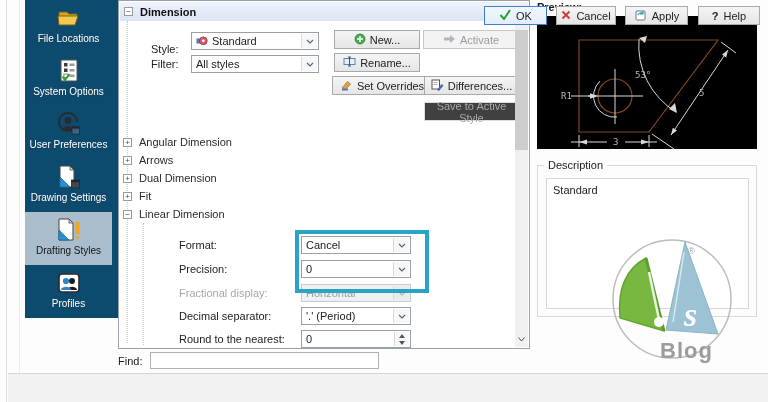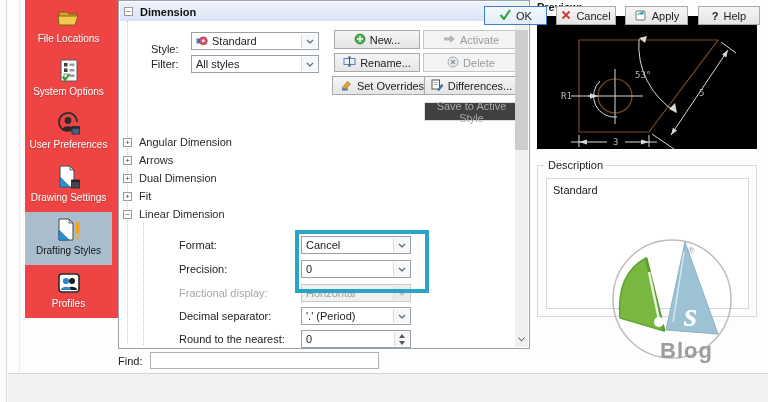--- a/index.html
+++ b/index.html
@@ -2,21 +2,21 @@
 <html><head>
 <meta charset="utf-8">
 <style>
   html,body{margin:0;padding:0;background:#fff;}
   .screen{position:relative;width:768px;height:402px;background:#fdfdfd;
     font-family:"Liberation Sans",sans-serif;font-size:11px;color:#222;overflow:hidden;}
   .wline1{position:absolute;left:6px;top:0;bottom:0;width:1px;background:#dcdcdc;}
   .wline2{position:absolute;left:19px;top:0;height:374px;width:1px;background:#ececec;}
 
   
-  .sidebar{position:absolute;left:25px;top:0;width:96px;height:318px;background:#ef4444;}
+  .sidebar{position:absolute;left:25px;top:0;width:96px;height:318px;background:#0c4a6e;}
   .side-item{position:absolute;left:0;width:87px;height:53px;text-align:center;cursor:pointer;}
   .side-item.selected{background:#a9bdcc;}
   .side-icon{display:block;margin:5px auto 1px;width:26px;height:26px;}
   .side-label{color:#fff;font-size:10px;text-shadow:0 1px 1px rgba(60,55,45,.35);}
   .side-item.selected .side-label{color:#141414;text-shadow:none;}
 
   
   .panel{position:absolute;left:118px;top:0;width:412px;height:349px;background:#fff;
     border:1px solid #98a0ab;box-sizing:border-box;}
   .dot-guide{position:absolute;width:0;border-left:1px dotted #c8c8c8;}
@@ -216,29 +216,20 @@
     </button>
     <button class="abtn" style="left:215px;top:52px;width:86px">
       <span>
         <svg width="13" height="11" viewBox="0 0 13 11">
             <rect x="1" y="2.5" width="11" height="6" fill="#eaf0fa" stroke="#5b82c0"></rect>
             <path d="M6.5 1v9M5 1h3M5 10h3" stroke="#444" stroke-width=".9" fill="none"></path>
           </svg>
       </span>
       <span>Rename...</span>
     </button>
-    <button class="abtn disabled" style="left:304px;top:52px;width:96px">
-      <span>
-        <svg width="12" height="12" viewBox="0 0 12 12">
-            <circle cx="6" cy="6" r="5" fill="#e8eaec" stroke="#a7adb3"></circle>
-            <path d="M4 4l4 4M8 4l-4 4" stroke="#8e959b" stroke-width="1.2"></path>
-          </svg>
-      </span>
-      <span>Delete</span>
-    </button>
     <button class="abtn" style="left:213px;top:75px;width:100px">
       <span>
         <svg width="13" height="12" viewBox="0 0 13 12">
             <path d="M2 9l5.5-6.5 3 2.5L5 11z" fill="#e0a33c" stroke="#9c6d1d" stroke-width=".7"></path>
             <rect x="2" y="9.5" width="6" height="2" fill="#5577bb"></rect>
           </svg>
       </span>
       <span>Set Overrides</span>
     </button>
     <button class="abtn" style="left:305px;top:75px;width:95px">

